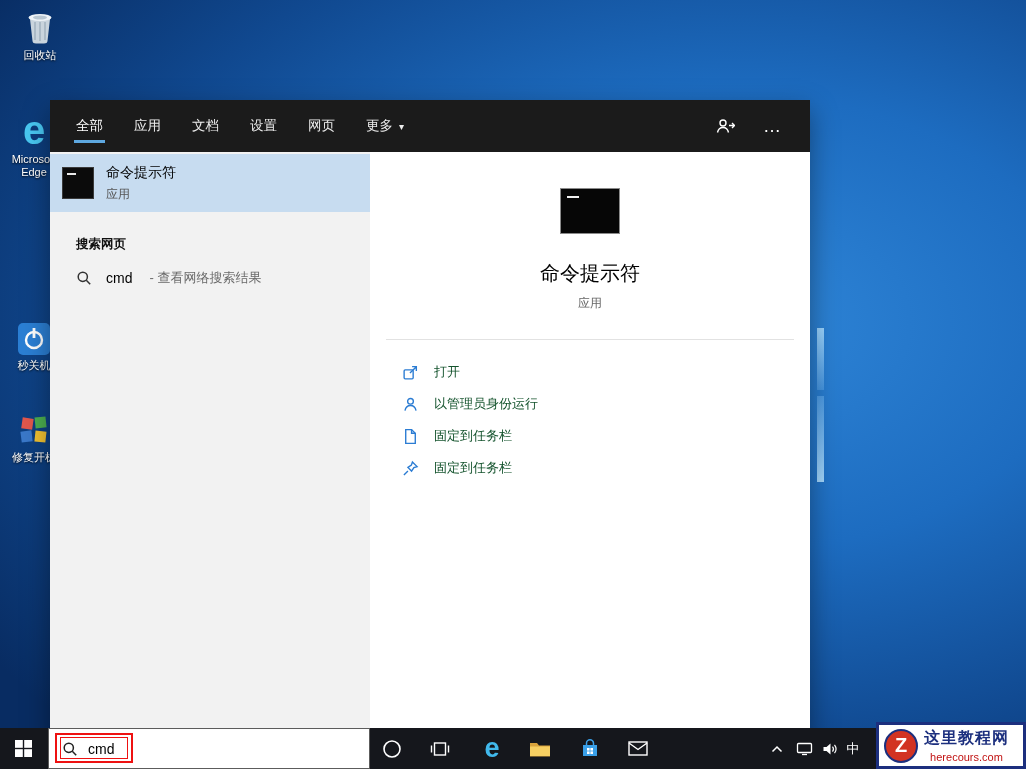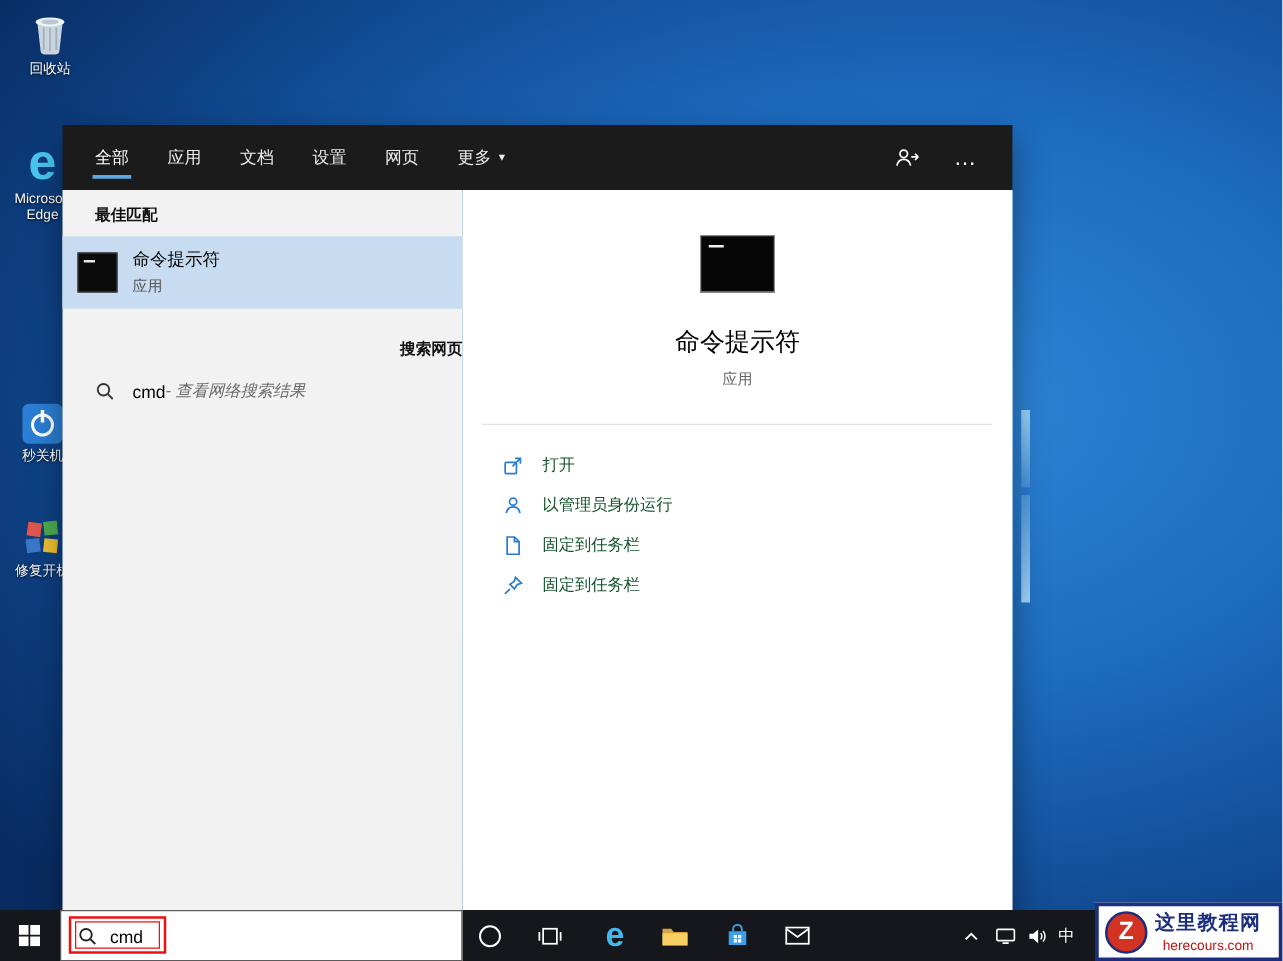--- a/index.html
+++ b/index.html
@@ -33,24 +33,24 @@
   .col-left { width:320px; background:#f2f2f2; }
   .col-right { flex:1; background:#ffffff; }
 
   .section-h { font-size:12.5px; font-weight:bold; color:#111; padding:12px 0 6px 26px; }
   .bm-row { margin-top:2px; height:58px; background:#c7dcf0; display:flex; align-items:center; cursor:pointer; }
   .term-icon-sm { width:32px; height:32px; background:#0b0b0b; border:1px solid #3a3a3a; margin-left:12px; position:relative; flex:none; }
   .term-icon-sm::after { content:''; position:absolute; left:4px; top:5px; width:9px; height:2px; background:#e8e8e8; }
   .bm-text { margin-left:12px; }
   .bm-title { font-size:14px; color:#000; }
   .bm-sub { font-size:12px; color:#555; margin-top:4px; }
-  .web-h { margin-top:12px;text-align:right; }
+  .web-h { margin-top:12px; }
   .web-row { height:38px; display:flex; align-items:center; padding-left:26px; cursor:pointer; }
   .web-q { font-size:14px; color:#000; margin-left:14px; }
-  .web-sfx { font-size:13px; color:#6a6a6a; margin-left:0;font-style:italic; }
+  .web-sfx { font-size:13px; color:#6a6a6a; margin-left:17px; }
 
   .prev-icon { width:60px; height:46px; background:#060606; border:1px solid #8a8a8a; margin:36px auto 0; position:relative; }
   .prev-icon::after { content:''; position:absolute; left:6px; top:7px; width:12px; height:2px; background:#f0f0f0; }
   .prev-title { text-align:center; font-size:20px; color:#000; margin-top:26px; }
   .prev-sub { text-align:center; font-size:12px; color:#666; margin-top:8px; }
   .divider { border-top:1px solid #e2e2e2; margin:27px 16px 0 16px; }
   .actions { padding:16px 0 0 32px; }
   .act-row { height:32px; display:flex; align-items:center; cursor:pointer; }
   .act-ic { width:18px; height:18px; color:#2b7cd3; flex:none; display:flex; align-items:center; }
   .act-lbl { font-size:13px; color:#14532d; margin-left:14px; }
@@ -154,21 +154,20 @@
               <path d="M2.5 15.5c.7-3.4 2.9-5 5.5-5s4.8 1.6 5.5 5"></path>
               <path d="M14 8.5h5M17 6l2.5 2.5L17 11"></path>
             </svg>
         </div>
         <div class="hdr-btn ellipsis-txt">…</div>
       </div>
     </div>
 
     <div class="panel-body">
       <div class="col-left">
-        <div class="section-h">最佳匹配</div>
         <div class="bm-row">
           <div class="term-icon-sm"></div>
           <div class="bm-text">
             <div class="bm-title">命令提示符</div>
             <div class="bm-sub">应用</div>
           </div>
         </div>
         <div class="section-h web-h">搜索网页</div>
         <div class="web-row">
           <svg width="16" height="16" viewBox="0 0 16 16" fill="none" stroke="#333" stroke-width="1.5">

